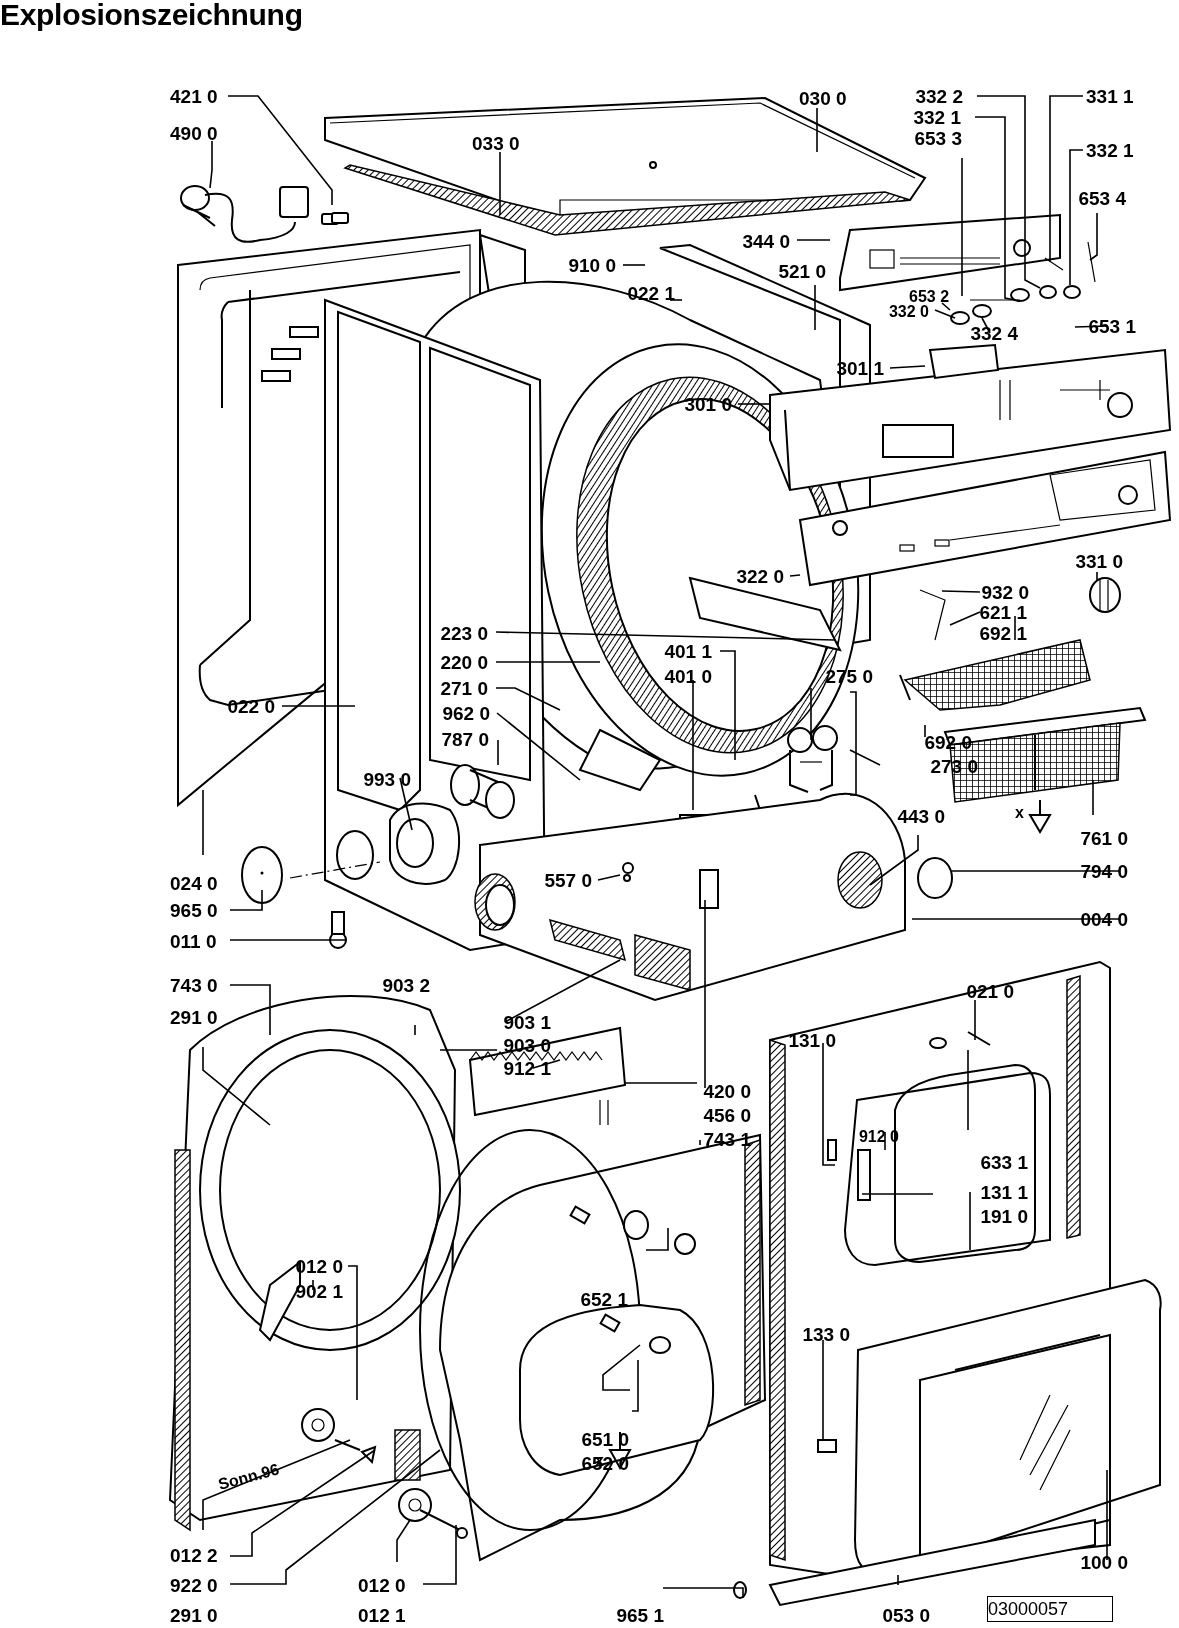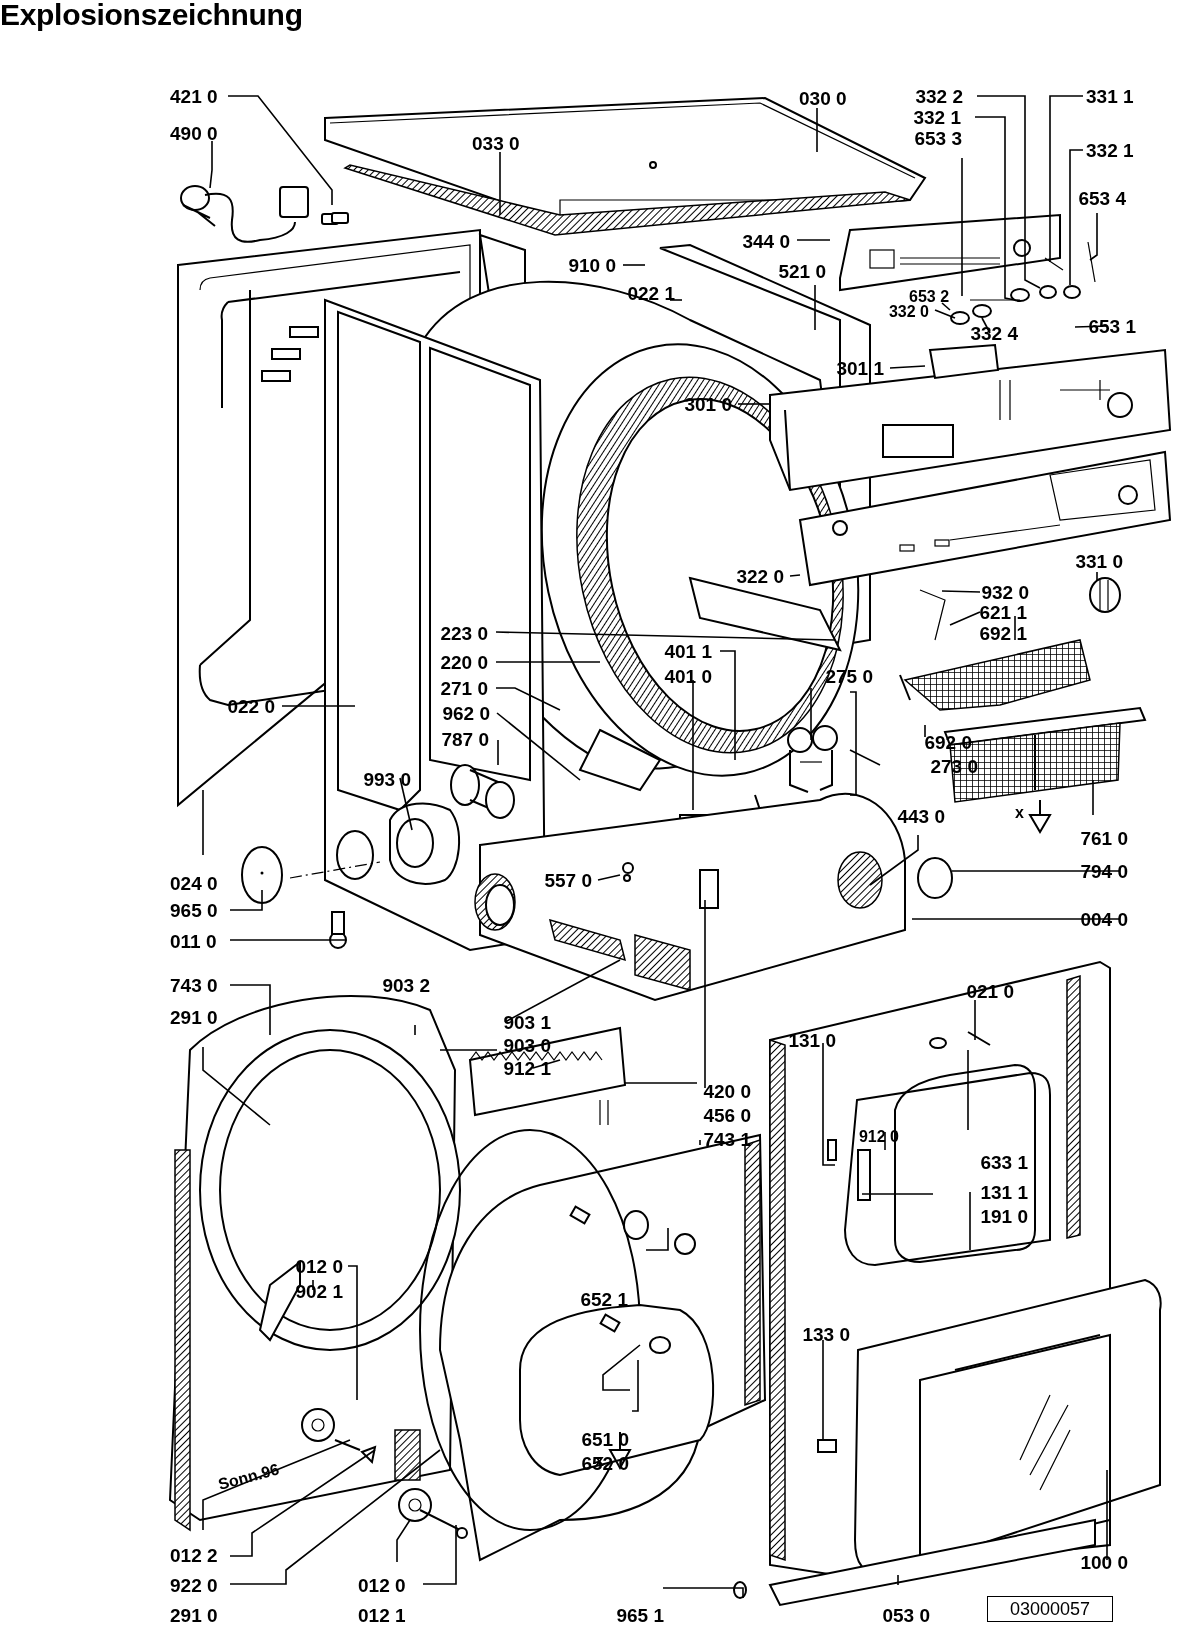--- a/index.html
+++ b/index.html
@@ -7,21 +7,21 @@
   #title{position:absolute;left:0;top:-2px;font-family:"Liberation Sans",sans-serif;font-weight:bold;font-size:30px;letter-spacing:-0.3px;}
   svg#drawing{position:absolute;left:0;top:0;}
   .lbl{font-family:"Liberation Sans Narrow","Liberation Sans",sans-serif;font-weight:bold;font-size:19px;fill:#000;}
   .lbl-sm{font-size:16px;}
   .ld{stroke:#000;stroke-width:1.6;fill:none;}
   .pt{stroke:#000;stroke-width:2;fill:#fff;}
   .pt-n{stroke:#000;stroke-width:2;fill:none;}
   .thin{stroke:#000;stroke-width:1.2;fill:none;}
   .hatch{fill:url(#hatch);stroke:#000;stroke-width:1.5;}
   .mesh{fill:url(#mesh);stroke:#000;stroke-width:1.5;}
-  #docnum{position:absolute;left:987px;top:1596px;width:126px;height:26px;border:1.6px solid #000;box-sizing:border-box;text-align:center;font-family:"Liberation Sans",sans-serif;font-size:18px;line-height:24px;}
+  #docnum{position:absolute;left:987px;top:1596px;width:126px;height:26px;border:1.6px solid #000;box-sizing:border-box;text-align:left;font-family:"Liberation Sans",sans-serif;font-size:18px;line-height:24px;}
 </style>
 </head>
 <body>
 
 <div id="title">Explosionszeichnung</div>
 
 <svg id="drawing" width="1179" height="1628" viewBox="0 0 1179 1628">
   <defs>
     <pattern id="hatch" patternUnits="userSpaceOnUse" width="5" height="5" patternTransform="rotate(45)">
       <rect width="5" height="5" fill="#fff"></rect>

